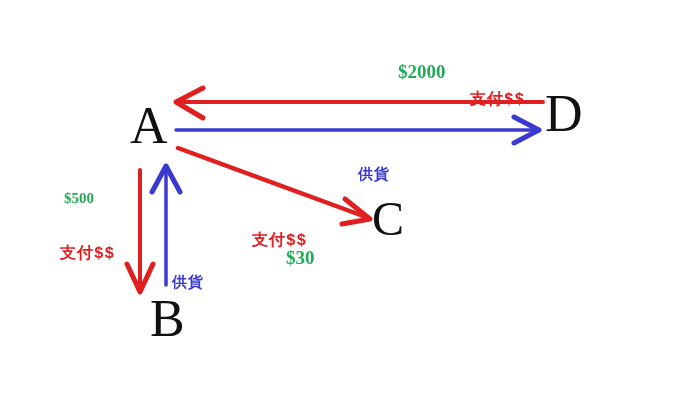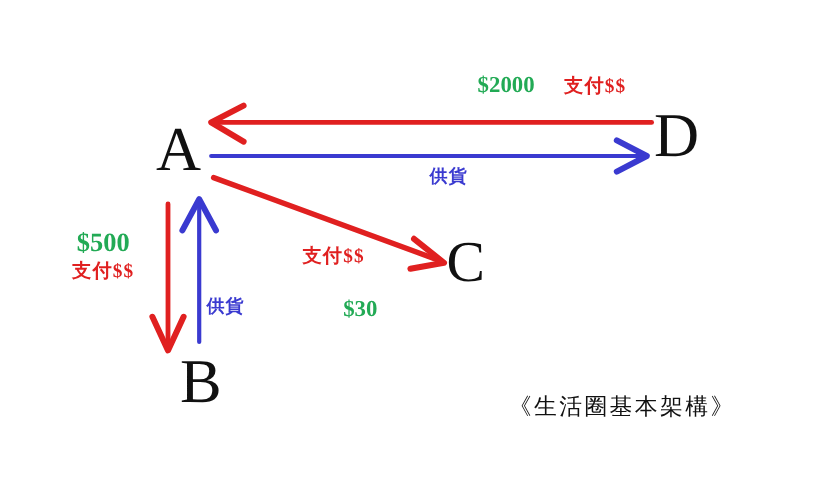--- a/index.html
+++ b/index.html
@@ -37,33 +37,34 @@
   .node-D { left: 545px; top: 88px;  font-size: 52px; }
 
   .edge-label {
     position: absolute;
     white-space: nowrap;
     line-height: 1.1;
     user-select: none;
     font-weight: bold;
   }
   .lbl-cjk {
-    font-family: Liberation Serif, serif;
+    font-family: Liberation Mono, monospace;
     letter-spacing: 1px;
+    margin-top: 28px;
   }
   .lbl-money {
     font-family: "Liberation Serif", serif;
     font-weight: bold;
   }
 
   .amount-1000 { left: 398px; top: 62px;  font-size: 19px; }
   .pay-da      { left: 470px; top: 64px;  font-size: 16px; }
   .supply-ad   { left: 358px; top: 140px; font-size: 15px; }
 
-  .amount-500  { left: 64px;  top: 190px; font-size: 22px; }
+  .amount-500  { left: 64px;  top: 190px; font-size: 15px; }
   .pay-ab      { left: 60px;  top: 218px; font-size: 16px; }
   .supply-ba   { left: 172px; top: 248px; font-size: 15px; }
 
   .pay-ac      { left: 252px; top: 205px; font-size: 16px; }
   .amount-30   { left: 286px; top: 248px; font-size: 19px; }
 
   .caption {
     position: absolute;
     left: 424px;
     top: 326px;
@@ -119,15 +120,14 @@
   <div class="edge-label lbl-cjk supply-ad" style="color:#3a3ad0">供貨</div>
 
   <div class="edge-label lbl-money amount-500" style="color:#22aa55">$500</div>
   <div class="edge-label lbl-cjk pay-ab" style="color:#e02020">支付$$</div>
 
   <div class="edge-label lbl-cjk supply-ba" style="color:#3a3ad0">供貨</div>
 
   <div class="edge-label lbl-cjk pay-ac" style="color:#e02020">支付$$</div>
   <div class="edge-label lbl-money amount-30" style="color:#22aa55">$30</div>
 
-  <div class="caption">《生活圈基本架構》</div>
 
 </div>
 
 </body></html>

